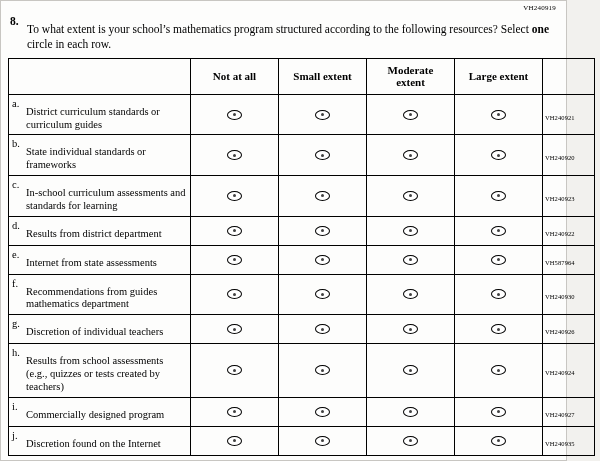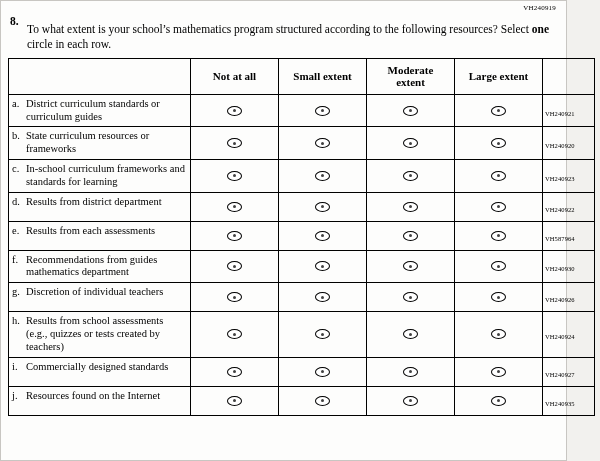--- a/index.html
+++ b/index.html
@@ -69,21 +69,21 @@
   }
   .label-inner {
     display: flex;
     font-size: 10.5px;
     line-height: 1.22;
   }
   .row-letter {
     flex: 0 0 14px;
     width: 14px;
   }
-  .row-label { flex: 1; }
+  .row-label { flex: 1; margin-top: 8px; }
 
   .bubble-cell {
     text-align: center;
     vertical-align: middle;
   }
   .bubble {
     display: inline-block;
     width: 15px;
     height: 10px;
     border: 1.2px solid #000;
@@ -171,21 +171,21 @@
       </td>
       <td class="code-cell">
         <span class="code-text">VH240921</span>
       </td>
     </tr>
 
     <tr class="survey-row">
       <td class="label-cell">
         <div class="label-inner">
           <span class="row-letter">b.</span>
-          <span class="row-label">State curriculum resources or frameworks</span>
+          <span class="row-label">State individual standards or frameworks</span>
         </div>
       </td>
       <td class="bubble-cell">
         <span class="bubble"></span>
       </td>
       <td class="bubble-cell">
         <span class="bubble"></span>
       </td>
       <td class="bubble-cell">
         <span class="bubble"></span>
@@ -195,21 +195,21 @@
       </td>
       <td class="code-cell">
         <span class="code-text">VH240920</span>
       </td>
     </tr>
 
     <tr class="survey-row">
       <td class="label-cell">
         <div class="label-inner">
           <span class="row-letter">c.</span>
-          <span class="row-label">In-school curriculum frameworks and standards for learning</span>
+          <span class="row-label">In-school curriculum assessments and standards for learning</span>
         </div>
       </td>
       <td class="bubble-cell">
         <span class="bubble"></span>
       </td>
       <td class="bubble-cell">
         <span class="bubble"></span>
       </td>
       <td class="bubble-cell">
         <span class="bubble"></span>
@@ -243,21 +243,21 @@
       </td>
       <td class="code-cell">
         <span class="code-text">VH240922</span>
       </td>
     </tr>
 
     <tr class="survey-row">
       <td class="label-cell">
         <div class="label-inner">
           <span class="row-letter">e.</span>
-          <span class="row-label">Results from each assessments</span>
+          <span class="row-label">Internet from state assessments</span>
         </div>
       </td>
       <td class="bubble-cell">
         <span class="bubble"></span>
       </td>
       <td class="bubble-cell">
         <span class="bubble"></span>
       </td>
       <td class="bubble-cell">
         <span class="bubble"></span>
@@ -339,21 +339,21 @@
       </td>
       <td class="code-cell">
         <span class="code-text">VH240924</span>
       </td>
     </tr>
 
     <tr class="survey-row">
       <td class="label-cell">
         <div class="label-inner">
           <span class="row-letter">i.</span>
-          <span class="row-label">Commercially designed standards</span>
+          <span class="row-label">Commercially designed program</span>
         </div>
       </td>
       <td class="bubble-cell">
         <span class="bubble"></span>
       </td>
       <td class="bubble-cell">
         <span class="bubble"></span>
       </td>
       <td class="bubble-cell">
         <span class="bubble"></span>
@@ -363,21 +363,21 @@
       </td>
       <td class="code-cell">
         <span class="code-text">VH240927</span>
       </td>
     </tr>
 
     <tr class="survey-row">
       <td class="label-cell">
         <div class="label-inner">
           <span class="row-letter">j.</span>
-          <span class="row-label">Resources found on the Internet</span>
+          <span class="row-label">Discretion found on the Internet</span>
         </div>
       </td>
       <td class="bubble-cell">
         <span class="bubble"></span>
       </td>
       <td class="bubble-cell">
         <span class="bubble"></span>
       </td>
       <td class="bubble-cell">
         <span class="bubble"></span>

